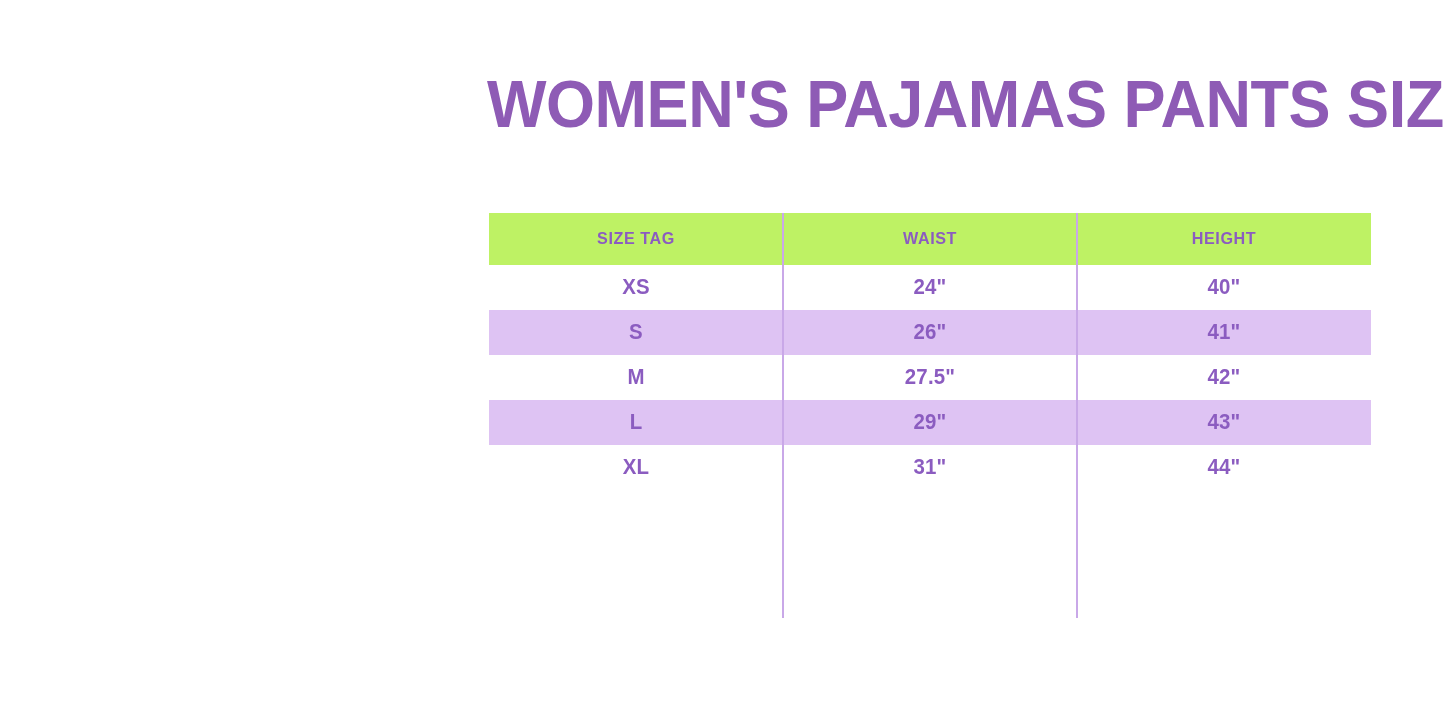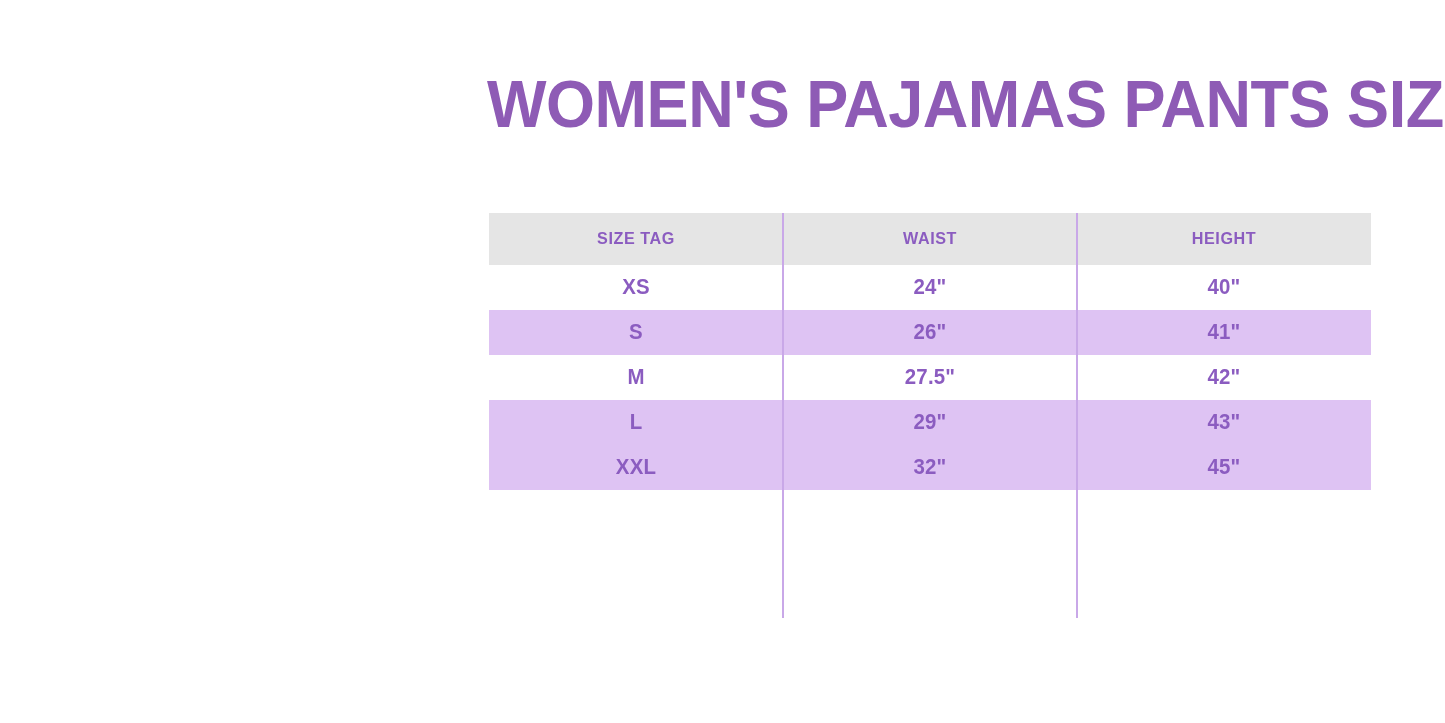--- a/index.html
+++ b/index.html
@@ -48,21 +48,21 @@
   }
 
   .row {
     display: flex;
     width: 100%;
     box-sizing: border-box;
   }
 
   .row.header-row {
     height: 52px;
-    background: #e5e5e5;
+    background: #bef264;
   }
 
   .row.data-row {
     height: 45px;
     background: #ffffff;
   }
 
   .row.data-row.striped {
     background: #DEC3F3;
   }
@@ -140,26 +140,26 @@
       <div class="cell col-waist">27.5"</div>
       <div class="cell col-height">42"</div>
     </div>
 
     <div class="row data-row striped">
       <div class="cell col-size">L</div>
       <div class="cell col-waist">29"</div>
       <div class="cell col-height">43"</div>
     </div>
 
+    <div class="row data-row">
+      <div class="cell col-size">XL</div>
+      <div class="cell col-waist">31"</div>
+      <div class="cell col-height">44"</div>
+    </div>
 
-    <div class="row data-row striped">
-      <div class="cell col-size">XXL</div>
-      <div class="cell col-waist">32"</div>
-      <div class="cell col-height">45"</div>
-    </div>
 
 
   </div>
 
   <div class="divider" id="divider-1"></div>
   <div class="divider" id="divider-2"></div>
 
 </div>
 
 </body></html>

